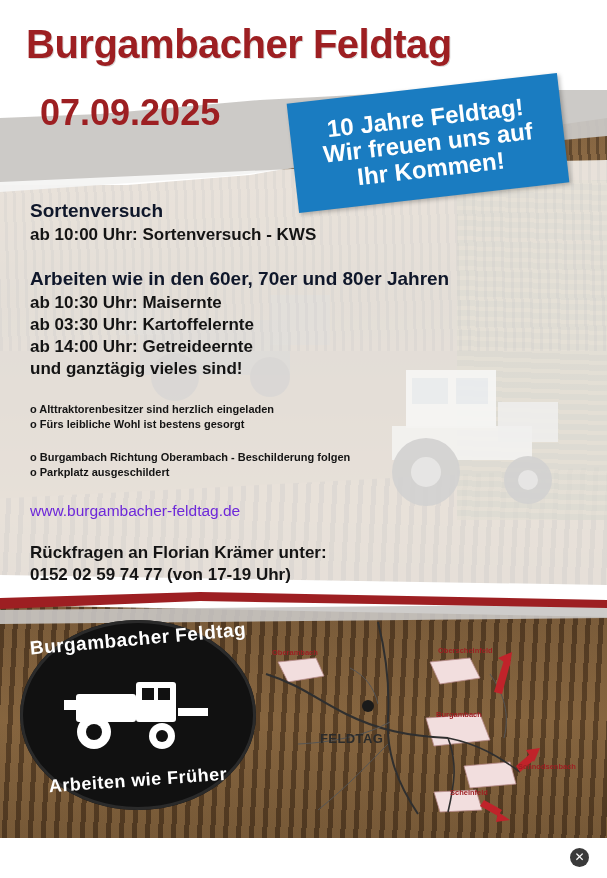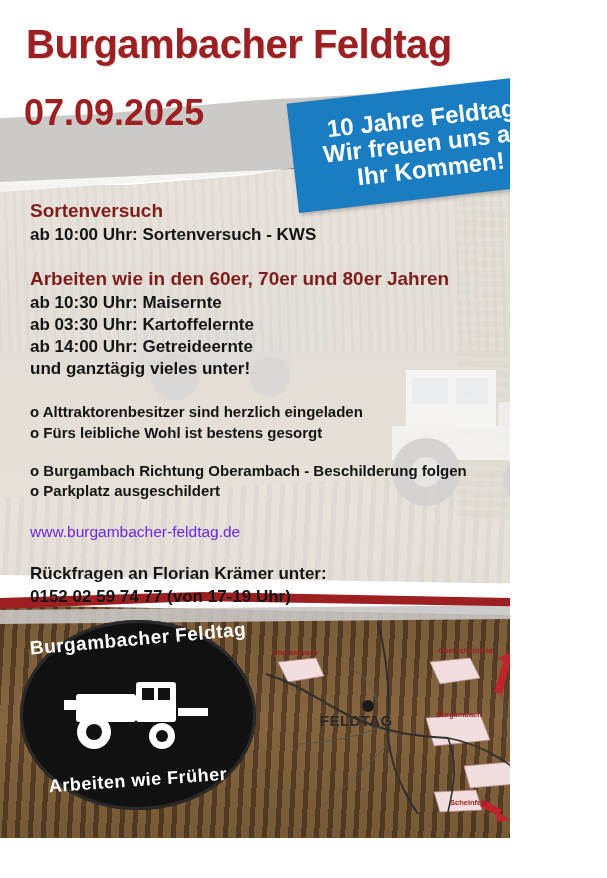--- a/index.html
+++ b/index.html
@@ -5,21 +5,21 @@
   html, body {
     margin: 0;
     padding: 0;
     background: #ffffff;
   }
   body {
     font-family: "Liberation Sans", sans-serif;
   }
   .poster {
     position: relative;
-    width: 510px;
+    width: 607px;
     height: 878px;
     overflow: hidden;
     background: #c9c7c4;
   }
 
   
   .bg-photo {
     position: absolute;
     left: 0; top: 0;
     width: 607px;
@@ -140,21 +140,21 @@
     left: 26px; top: 22px;
     font-size: 40px;
     font-weight: bold;
     color: #9d1f22;
     letter-spacing: -0.5px;
     white-space: nowrap;
     text-shadow: 1px 1px 0 rgba(0,0,0,0.15);
   }
   .date {
     position: absolute;
-    left: 24px; top: 92px;
+    left: 40px; top: 92px;
     font-size: 36px;
     font-weight: bold;
     color: #9d1f22;
     letter-spacing: 0px;
     white-space: nowrap;
   }
 
   
   .badge {
     position: absolute;
@@ -181,38 +181,38 @@
   .badge-line3 { font-size: 24px; }
 
   
   .content {
     position: absolute;
     left: 30px; top: 200px;
     width: 545px;
     color: #1b1b1b;
   }
   .h-red {
-    color: #7f1d1d;
+    color: #0f172a;
     font-weight: bold;
     font-size: 19px;
     margin: 0 0 2px 0;
   }
   .h-red.big {
     font-size: 19px;
   }
   .line {
     font-size: 17px;
     font-weight: bold;
     color: #141414;
     line-height: 1.30;
   }
   .gap-m { height: 18px; }
   .gap-l { height: 22px; }
   .bullet {
-    font-size: 15px;
+    font-size: 11px;
     font-weight: bold;
     color: #141414;
     line-height: 1.35;
   }
   .weburl {
     font-size: 15.5px;
     font-weight: normal;
     color: #6d28d9;
   }
 
@@ -267,22 +267,23 @@
   }
   .map-label {
     position: absolute;
     font-size: 7.5px;
     font-weight: bold;
     color: #9d1f22;
     white-space: nowrap;
   }
   .map-label.dark {
     color: #2b2b2b;
-    font-size: 15px;
+    font-size: 13px;
     letter-spacing: 0.4px;
+    margin-top: 19px;
   }
 
   
   .close-btn {
     position: absolute;
     left: 570px; top: 848px;
     width: 19px; height: 19px;
     border-radius: 50%;
     background: #3a3a3a;
     color: #ffffff;
@@ -350,21 +351,21 @@
 
     <div class="h-red">Sortenversuch</div>
     <div class="line">ab 10:00 Uhr: Sortenversuch - KWS</div>
 
     <div class="gap-l"></div>
 
     <div class="h-red big">Arbeiten wie in den 60er, 70er und 80er Jahren</div>
     <div class="line">ab 10:30 Uhr: Maisernte</div>
     <div class="line">ab 03:30 Uhr: Kartoffelernte</div>
     <div class="line">ab 14:00 Uhr: Getreideernte</div>
-    <div class="line">und ganztägig vieles unter!</div>
+    <div class="line">und ganztägig vieles sind!</div>
 
     <div class="gap-l"></div>
 
     <div class="bullet">o Alttraktorenbesitzer sind herzlich eingeladen</div>
     <div class="bullet">o Fürs leibliche Wohl ist bestens gesorgt</div>
 
     <div class="gap-m"></div>
 
     <div class="bullet">o Burgambach Richtung Oberambach - Beschilderung folgen</div>
     <div class="bullet">o Parkplatz ausgeschildert</div>
@@ -423,18 +424,18 @@
       <path d="M268,136 L282,134 L276,148 Z" fill="#c0232a"></path>
       <path d="M226,186 L244,196 L240,202 L222,192 Z" fill="#c0232a"></path>
       <path d="M240,198 L252,206 L238,208 Z" fill="#c0232a"></path>
     </svg>
 
     <div class="map-label" style="left:14px;  top:34px;">Oberambach</div>
     <div class="map-label" style="left:180px; top:32px;">Oberscheinfeld</div>
     <div class="map-label dark" style="left:62px; top:98px;">FELDTAG</div>
     <div class="map-label" style="left:178px; top:96px;">Burgambach</div>
     <div class="map-label" style="left:214px; top:148px;margin-left:46px;">Schnodsenbach</div>
-    <div class="map-label" style="left:192px; top:184px;">Scheinfeld</div>
+    <div class="map-label" style="left:192px; top:174px;">Scheinfeld</div>
   </div>
 
   <div class="page-bottom"></div>
   <div class="close-btn">✕</div>
 </div>
 
 </body></html>

